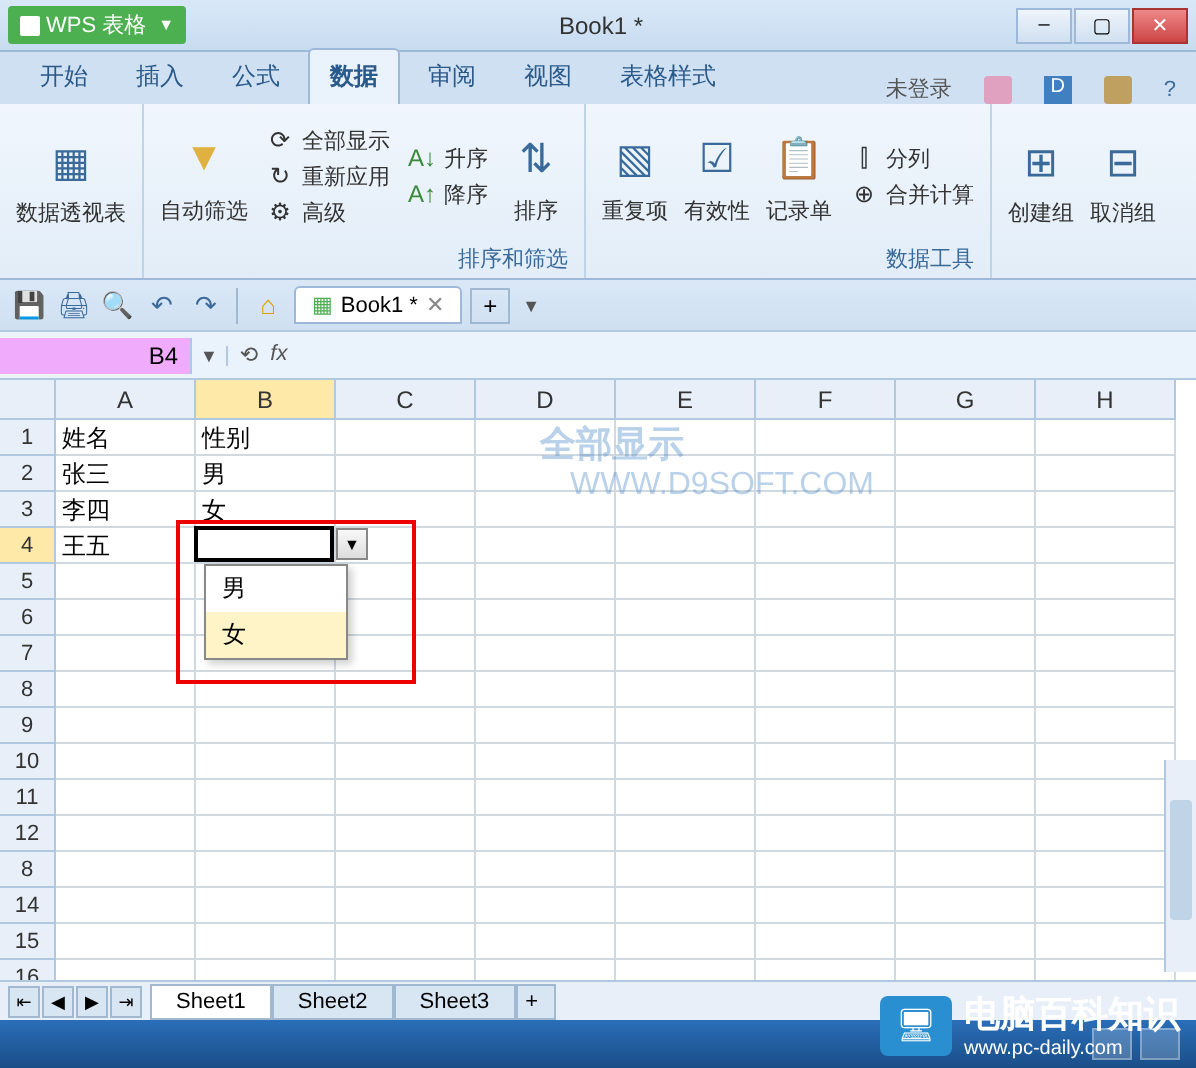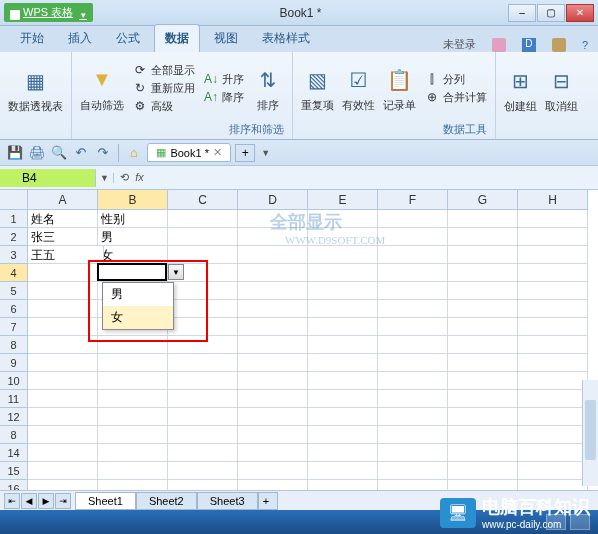--- a/index.html
+++ b/index.html
@@ -1,19 +1,19 @@
 <!DOCTYPE html>
 <html><head>
   <meta charset="utf-8">
   <style>
     * { margin: 0; padding: 0; box-sizing: border-box; font-family: "Microsoft YaHei", SimSun, sans-serif; }
     body { width: 598px; height: 534px; background: #fff; overflow: hidden; position: relative; }
     
     .title-bar { height: 26px; background: linear-gradient(#d8e8f8, #c8dcf0); display: flex; align-items: center; padding: 0 4px; border-bottom: 1px solid #9db8d8; }
-    .wps-badge { background: #4caf50; color: #fff; font-size: 11px; padding: 2px 6px; border-radius: 2px; display: flex; align-items: flex-end; gap: 3px; text-decoration: underline; }
+    .wps-badge { background: #4caf50; color: #fff; font-size: 11px; padding: 2px 6px; border-radius: 2px; display: flex; align-items: center; gap: 3px; }
     .wps-icon { width: 10px; height: 10px; background: #fff; border-radius: 1px; }
     .tb-arrow { font-size: 8px; color: #fff; margin-left: 3px; }
     .title-text { flex: 1; text-align: center; font-size: 12px; color: #333; }
     .win-btns { display: flex; gap: 1px; }
     .win-btn { width: 28px; height: 18px; font-size: 10px; display: flex; align-items: center; justify-content: center; background: linear-gradient(#eef4fb, #d0e0f0); border: 1px solid #9db8d8; cursor: pointer; }
     .win-close { background: linear-gradient(#e88, #c44); color: #fff; border-color: #a33; }
     
     .menu-bar { height: 26px; background: #cfe0f2; display: flex; align-items: flex-end; padding: 0 10px; gap: 4px; font-size: 12px; }
     .menu-item { padding: 5px 10px 5px; color: #2a5a8a; cursor: pointer; }
     .menu-item.active { background: #eaf2fb; border: 1px solid #9db8d8; border-bottom: none; border-radius: 3px 3px 0 0; color: #2a5a8a; font-weight: bold; }
@@ -32,21 +32,21 @@
     .rb-col { display: flex; flex-direction: column; gap: 2px; }
     
     .qat-bar { height: 26px; background: linear-gradient(#dae8f6, #cfe0f2); border-bottom: 1px solid #b0c8e0; display: flex; align-items: center; padding: 0 6px; gap: 4px; }
     .qat-icon { width: 18px; height: 18px; display: inline-flex; align-items: center; justify-content: center; font-size: 13px; cursor: pointer; color: #3a6a9a; }
     .qat-sep { width: 1px; height: 18px; background: #a0b8d0; margin: 0 2px; }
     .doc-tab { background: #fff; border: 1px solid #9db8d8; padding: 2px 8px; font-size: 11px; display: flex; align-items: center; gap: 4px; border-radius: 3px 3px 0 0; }
     .doc-tab-close { cursor: pointer; color: #888; }
     .add-tab { width: 20px; height: 18px; border: 1px solid #a0b8d0; display: flex; align-items: center; justify-content: center; font-size: 12px; cursor: pointer; }
     
     .formula-bar { height: 24px; background: #eaf2fb; border-bottom: 1px solid #b0c8e0; display: flex; align-items: center; }
-    .name-box { width: 96px; padding: 2px 22px; font-size: 12px; text-align: left; border-right: 1px solid #b0c8e0; background: #bef264; }
+    .name-box { width: 96px; padding: 2px 6px; font-size: 12px; text-align: right; border-right: 1px solid #b0c8e0; background: #f0abfc; }
     .name-arrow { padding: 0 4px; font-size: 9px; color: #555; border-right: 1px solid #b0c8e0; }
     .fb-icons { padding: 0 6px; display: flex; gap: 6px; font-size: 11px; color: #555; }
     .fb-icon { font-style: italic; }
     
     .grid-area { position: relative; height: 320px; overflow: hidden; }
     .corner { position: absolute; top: 0; left: 0; width: 28px; height: 20px; background: #e8eff8; border-right: 1px solid #b0c8e0; border-bottom: 1px solid #b0c8e0; }
     .col-headers { position: absolute; top: 0; left: 28px; right: 0; height: 20px; display: flex; }
     .col-h { height: 20px; background: #e8eff8; border-right: 1px solid #b0c8e0; border-bottom: 1px solid #b0c8e0; font-size: 12px; display: flex; align-items: center; justify-content: center; color: #333; }
     .col-h.sel { background: #ffe9a8; }
     .row-headers { position: absolute; top: 20px; left: 0; width: 28px; }
@@ -68,21 +68,21 @@
     .sheet-nav { display: flex; gap: 1px; }
     .sheet-nav-btn { width: 16px; height: 16px; background: #d8e6f4; border: 1px solid #a0b8d0; font-size: 9px; display: flex; align-items: center; justify-content: center; cursor: pointer; }
     .sheet-tabs { display: flex; margin-left: 4px; }
     .sheet-tab { padding: 2px 12px; font-size: 11px; background: #d8e6f4; border: 1px solid #a0b8d0; cursor: pointer; }
     .sheet-tab.active { background: #fff; }
     
     .status-bar { position: absolute; bottom: 0; left: 0; right: 0; height: 24px; background: linear-gradient(#2a6eb8, #1a4e88); display: flex; align-items: center; justify-content: flex-end; padding: 0 8px; gap: 4px; }
     .view-btn { width: 20px; height: 16px; background: rgba(255,255,255,.2); border: 1px solid rgba(255,255,255,.3); cursor: pointer; }
     
     .watermark1 { position: absolute; font-size: 18px; color: rgba(80,140,200,.4); font-weight: bold; pointer-events: none; }
-    .watermark2 { position: absolute; font-size: 11px; color: rgba(80,140,200,.4); pointer-events: none; font-family: Liberation Serif, serif; }
+    .watermark2 { position: absolute; font-size: 16px; color: rgba(80,140,200,.4); pointer-events: none; }
     .pc-daily { position: absolute; right: 8px; bottom: 4px; display: flex; align-items: center; gap: 6px; }
     .pc-logo { width: 36px; height: 30px; background: #2a8fd0; border-radius: 4px; display: flex; align-items: center; justify-content: center; color: #fff; font-size: 16px; }
     .pc-text { color: #fff; font-size: 18px; font-weight: bold; }
     .pc-sub { color: #fff; font-size: 10px; }
   </style>
 </head>
 <body>
 
 <div class="title-bar">
   <div class="wps-badge">
@@ -96,20 +96,21 @@
     <div class="win-btn">▢</div>
     <div class="win-btn win-close">✕</div>
   </div>
 </div>
 
 <div class="menu-bar">
   <div class="menu-item">开始</div>
   <div class="menu-item">插入</div>
   <div class="menu-item">公式</div>
   <div class="menu-item active">数据</div>
+  <div class="menu-item">审阅</div>
   <div class="menu-item">视图</div>
   <div class="menu-item">表格样式</div>
   <div class="menu-right">
     <span>未登录</span>
     <span class="mini-icon" style="background:#e0a0c0;border-radius:2px;"></span>
     <span class="mini-icon" style="background:#4080c0;color:#fff;font-size:10px;text-align:center;">D</span>
     <span class="mini-icon" style="background:#c0a060;border-radius:2px;"></span>
     <span style="color:#3a6a9a;">?</span>
   </div>
 </div>
@@ -392,21 +393,21 @@
         <div class="cell" style="left:420px;top:270px;width:70px"></div>
         <div class="cell" style="left:490px;top:270px;width:70px"></div>
       </div>
 
     <div class="cell" style="left:0;top:0;width:70px">姓名</div>
     <div class="cell" style="left:70px;top:0;width:70px">性别</div>
     <div class="cell" style="left:0;top:18px;width:70px">张三</div>
     <div class="cell" style="left:70px;top:18px;width:70px">男</div>
     <div class="cell" style="left:0;top:36px;width:70px">李四</div>
     <div class="cell" style="left:70px;top:36px;width:70px">女</div>
-    <div class="cell" style="left:0;top:36px;width:76px">王五</div>
+    <div class="cell" style="left:0;top:54px;width:76px">王五</div>
 
     <div class="active-cell" style="left:69px;top:53px;width:70px;height:18px"></div>
     <div class="dd-btn" style="left:140px;top:54px">▼</div>
 
     <div class="dd-list" style="left:74px;top:72px">
       <div class="dd-item">男</div>
       <div class="dd-item hl">女</div>
     </div>
 
     <div class="red-box" style="left:60px;top:50px;width:120px;height:82px"></div>

